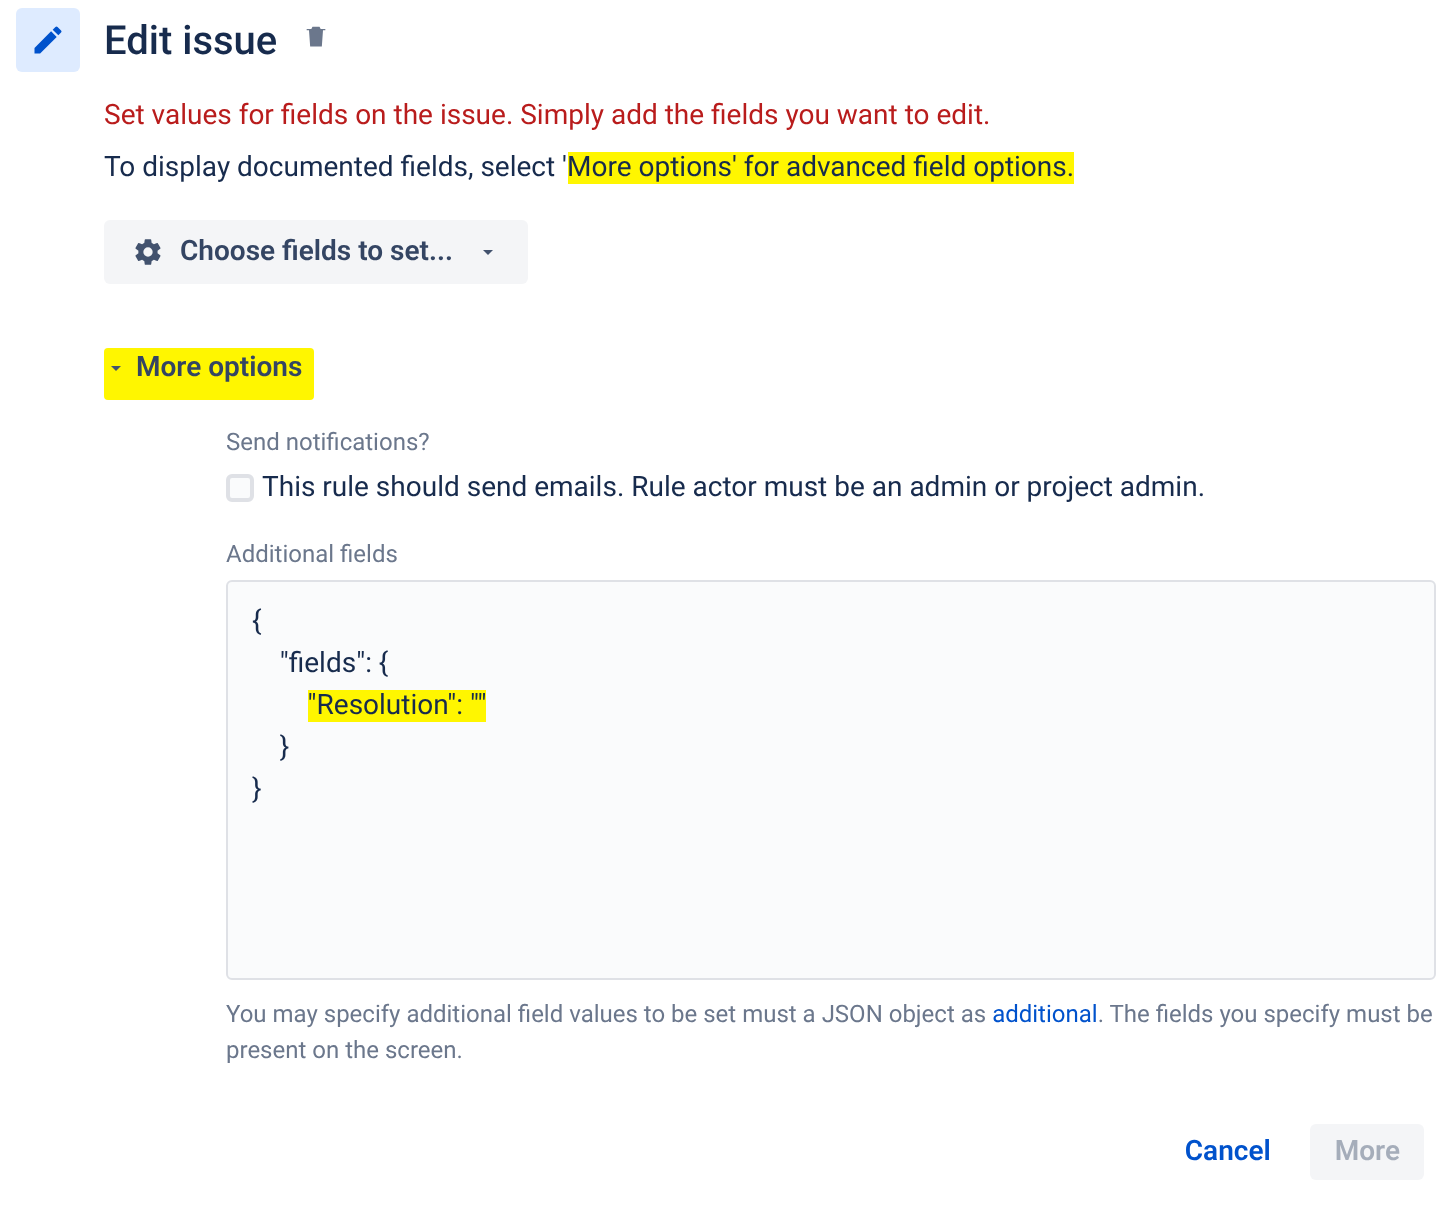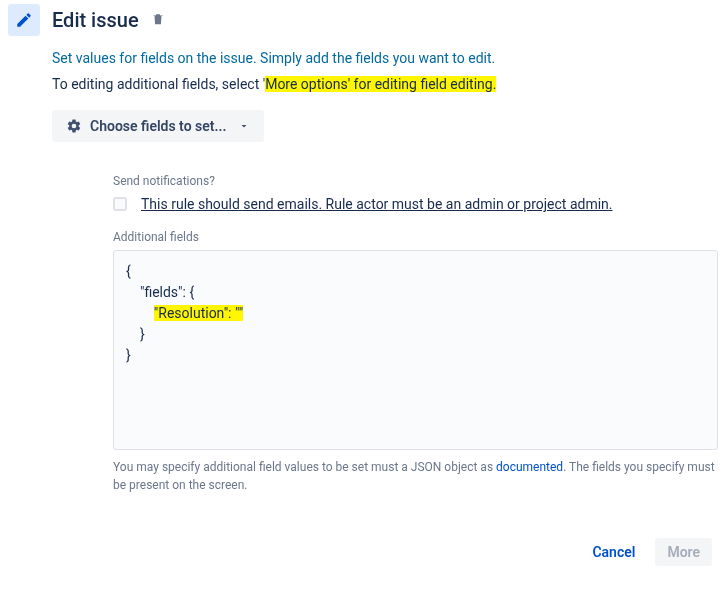--- a/index.html
+++ b/index.html
@@ -33,21 +33,21 @@
       color: #172B4D;
       text-align: right;
     }
     .trash-icon svg { width: 14px; height: 14px; fill: #6B778C; }
 
     .indent {
       margin-left: 44px;
     }
     .desc-line1 {
       margin-bottom: 10px;
-      color: #0369a1;
+      color: #b91c1c;
     }
     .desc-line2 {
       margin-bottom: 18px;
       color: #172B4D;
     }
     .hl {
       background: #FFF600;
     }
     .choose-btn {
       display: inline-flex;
@@ -90,23 +90,22 @@
       padding-left: 45px;
     }
     .send-label {
       font-size: 12px;
       color: #6B778C;
       margin-bottom: 8px;
     }
     .checkbox-row {
       display: flex;
       align-items: center;
-      gap: 14px;
+      gap: 4px;
       margin-bottom: 18px;
-      text-decoration: underline;
     }
     .checkbox-row input[type="checkbox"] {
       width: 14px;
       height: 14px;
       border: 2px solid #DFE1E6;
       border-radius: 3px;
       appearance: none;
       background: #FAFBFC;
     }
     .checkbox-text { color: #172B4D; font-size: 14px; }
@@ -138,21 +137,21 @@
       color: #6B778C;
       margin-top: 8px;
       line-height: 1.5;
     }
     .help-text .link { color: #0052CC; cursor: pointer; }
 
     .footer {
       display: flex;
       justify-content: flex-end;
       gap: 8px;
-      margin-top: 44px;
+      margin-top: 28px;
       padding-right: 6px;
     }
     .btn {
       padding: 6px 12px;
       border-radius: 3px;
       font-weight: 600;
       font-size: 14px;
       cursor: pointer;
     }
     .btn-cancel {
@@ -177,48 +176,58 @@
   <span class="trash-icon">
     <svg viewBox="0 0 24 24">
         <path d="M6 7h12l-1 14H7L6 7zm3-3h6l1 2H8l1-2zM4 6h16v1H4z"></path>
       </svg>
   </span>
 </div>
 
 <div class="indent">
   <div class="desc-line1">Set values for fields on the issue. Simply add the fields you want to edit.</div>
   <div class="desc-line2">
-    <span>To editing additional fields, select '</span><span class="hl">More options' for editing field editing.</span>
+    <span>To display documented fields, select '</span><span class="hl">More options' for advanced field options.</span>
   </div>
   <div class="choose-btn">
     <svg class="gear" viewBox="0 0 24 24" fill="#42526E">
         <path d="M19.14 12.94a7.14 7.14 0 0 0 .05-.94 7.14 7.14 0 0 0-.05-.94l2.03-1.58a.5.5 0 0 0 .12-.64l-1.92-3.32a.5.5 0 0 0-.6-.22l-2.39.96a7.03 7.03 0 0 0-1.62-.94l-.36-2.54a.5.5 0 0 0-.5-.42h-3.84a.5.5 0 0 0-.5.42l-.36 2.54c-.58.24-1.12.55-1.62.94l-2.39-.96a.5.5 0 0 0-.6.22L2.67 8.84a.5.5 0 0 0 .12.64l2.03 1.58a7.14 7.14 0 0 0-.05.94c0 .32.02.63.05.94l-2.03 1.58a.5.5 0 0 0-.12.64l1.92 3.32c.13.22.39.31.6.22l2.39-.96c.5.39 1.04.7 1.62.94l.36 2.54c.04.24.25.42.5.42h3.84c.25 0 .46-.18.5-.42l.36-2.54c.58-.24 1.12-.55 1.62-.94l2.39.96c.21.09.47 0 .6-.22l1.92-3.32a.5.5 0 0 0-.12-.64l-2.03-1.58zM12 15.5A3.5 3.5 0 1 1 12 8.5a3.5 3.5 0 0 1 0 7z"></path>
       </svg>
     <span>Choose fields to set...</span>
     <svg class="chev" viewBox="0 0 24 24" fill="#42526E">
         <path d="M7 10l5 5 5-5z"></path>
       </svg>
   </div>
 
+  <div class="more-section">
+    <span class="more-hl">
+      <span class="more-toggle">
+        <svg viewBox="0 0 24 24" fill="#42526E">
+            <path d="M7 10l5 5 5-5z"></path>
+          </svg>
+        <span>More options</span>
+      </span>
+    </span>
+  </div>
 </div>
 
 <div class="sub-indent">
   <div class="send-label">Send notifications?</div>
   <div class="checkbox-row">
     <input type="checkbox" style="">
     <span class="checkbox-text">This rule should send emails. Rule actor must be an admin or project admin.</span>
   </div>
 
   <div class="addl-label">Additional fields</div>
   <div class="json-box"><span>{</span>
 <span>    "fields": {</span>
 <span>        </span><span class="json-line-hl">"Resolution": ""</span>
 <span>    }</span>
 <span>}</span></div>
   <div class="help-text">
-    <span>You may specify additional field values to be set must a JSON object as </span><span class="link">documented</span><span>. The fields you specify must be present on the screen.</span>
+    <span>You may specify additional field values to be set must a JSON object as </span><span class="link">additional</span><span>. The fields you specify must be present on the screen.</span>
   </div>
 </div>
 
 <div class="footer">
   <div class="btn btn-cancel">Cancel</div>
   <div class="btn btn-save">More</div>
 </div>
 
 </body></html>

